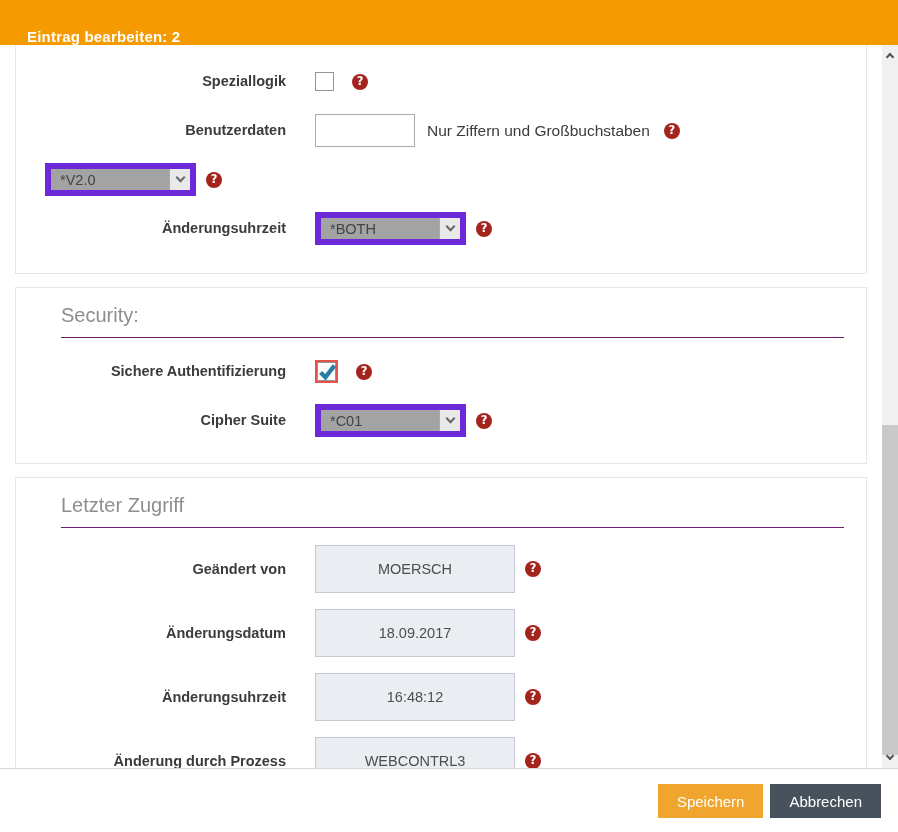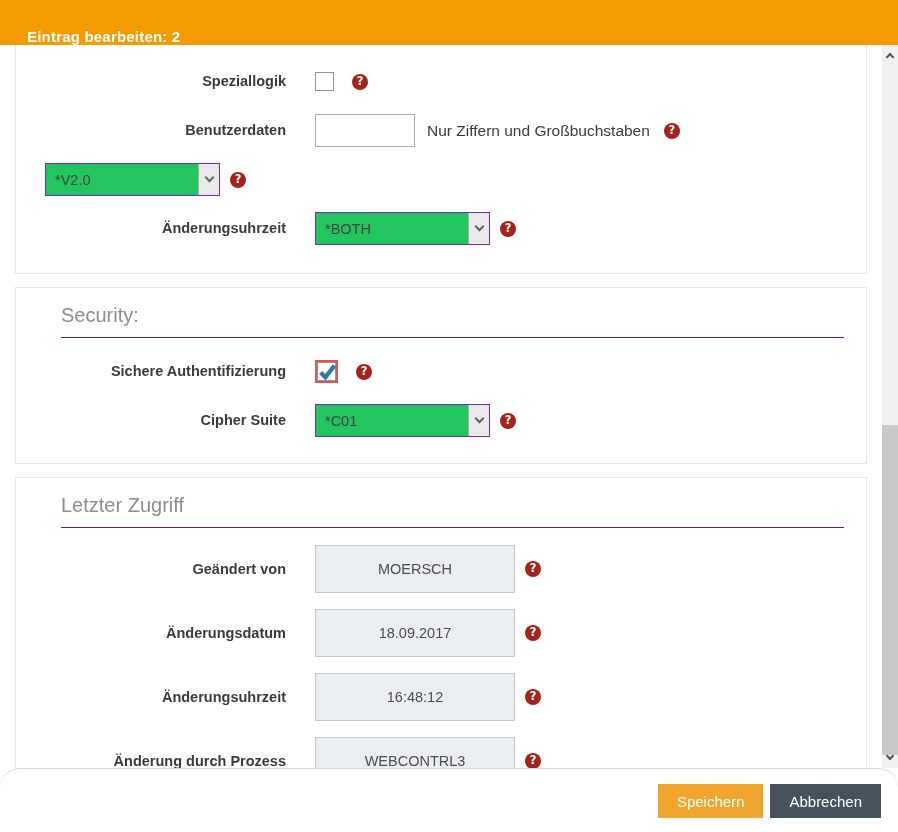--- a/index.html
+++ b/index.html
@@ -42,22 +42,22 @@
     cursor:pointer; font-family:"DejaVu Sans", sans-serif; }
   .help-icon.tight { margin-left:10px; }
   .hint { font-size:15.5px; color:#3B3B3B; margin-left:12px; white-space:nowrap; }
   .hint + .help-icon { margin-left:14px; }
 
   
   .text-input { width:100px; height:33px; border:1px solid #ABABAB; padding:0 8px;
     font-size:15px; color:#333; font-family:inherit; background:#fff; }
 
   
-  .select { width:175px; height:33px; border:1px solid #6d28d9; display:flex;
-    background:#22c55e; cursor:pointer; }
+  .select { width:151px; height:33px; border:6px solid #6d28d9; display:flex;
+    background:#a3a3a3; cursor:pointer; }
   .select-value { flex:1; display:flex; align-items:center; padding-left:9px;
     font-size:14.5px; color:#444; }
   .select-arrow { width:21px; background:#E9E9E9; border-left:1px solid #ABABAB;
     display:flex; align-items:center; justify-content:center; }
   .chev { display:inline-block; width:7px; height:7px; border-right:2px solid #666;
     border-bottom:2px solid #666; transform:rotate(45deg); margin-top:-4px; }
   .chev-up { transform:rotate(-135deg); margin-top:3px; }
   .chev-sm { width:6px; height:6px; border-color:#555; }
 
   
@@ -71,21 +71,21 @@
   .scroll-btn { position:absolute; left:0; width:16px; height:17px; display:flex;
     align-items:center; justify-content:center; cursor:pointer; }
   .scroll-btn.up { top:2px; }
   .scroll-btn.down { bottom:2px; }
   .scroll-thumb { position:absolute; left:0; top:380px; width:16px; height:330px;
     background:#C9C9C9; cursor:grab; }
 
   
   .modal-footer { height:64px; border-top:1px solid #D8D8D8; background:#fff;
     display:flex; justify-content:flex-end; align-items:flex-start;
-    padding:15px 17px 0 0; gap:7px;border-radius:20px; }
+    padding:15px 17px 0 0; gap:7px; }
   .btn { height:34px; padding:0 19px; border:none; font-size:15px; color:#fff;
     font-family:inherit; cursor:pointer; }
   .btn-save { background:#F0A62E; }
   .btn-cancel { background:#48525C; }
 </style>
 </head>
 <body>
 
 <div>
 

